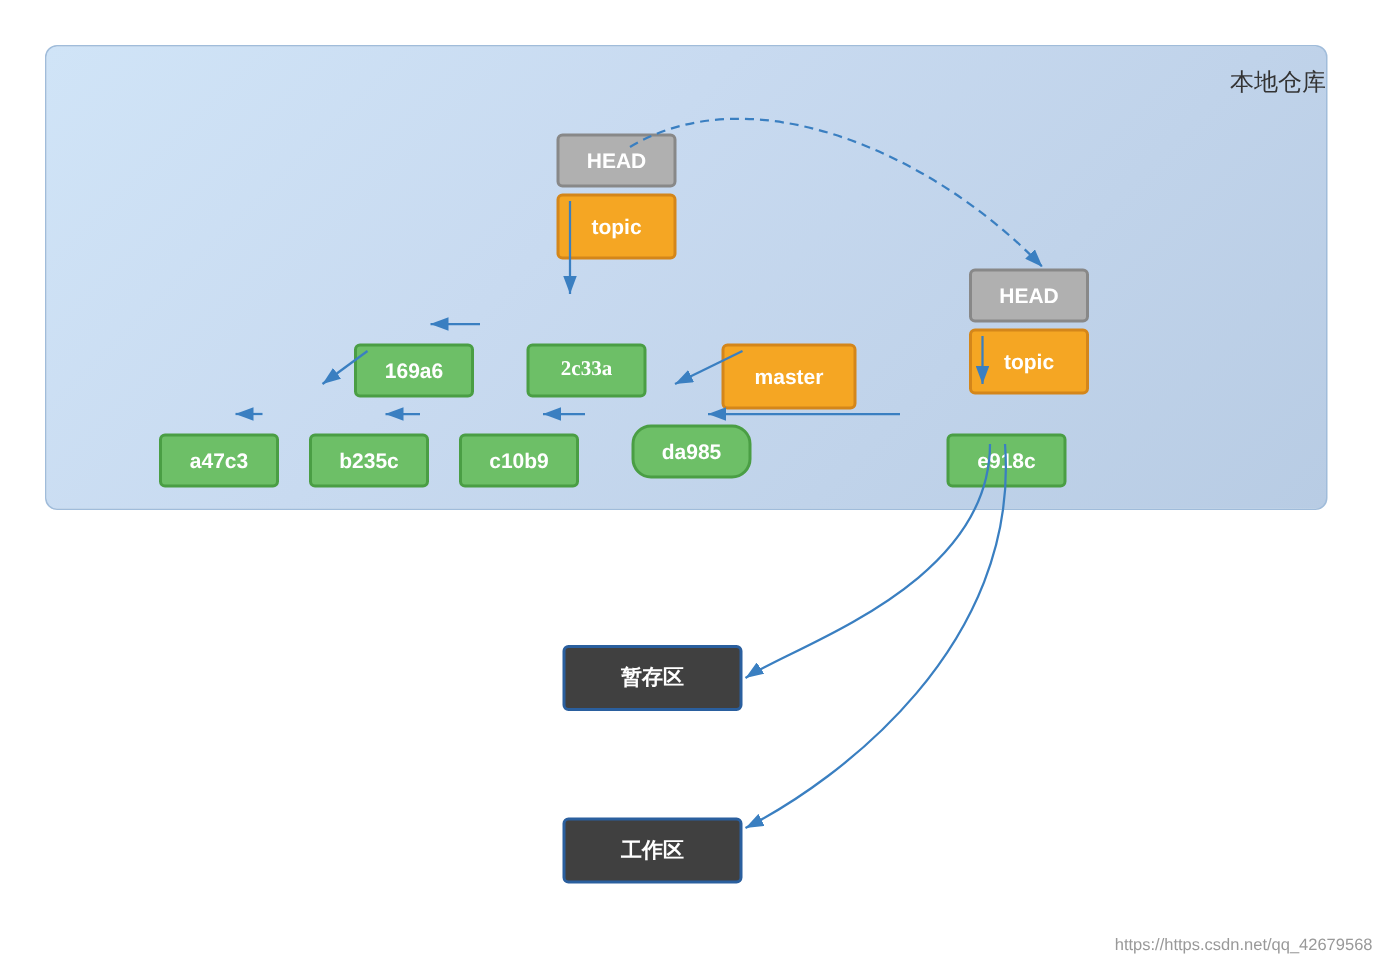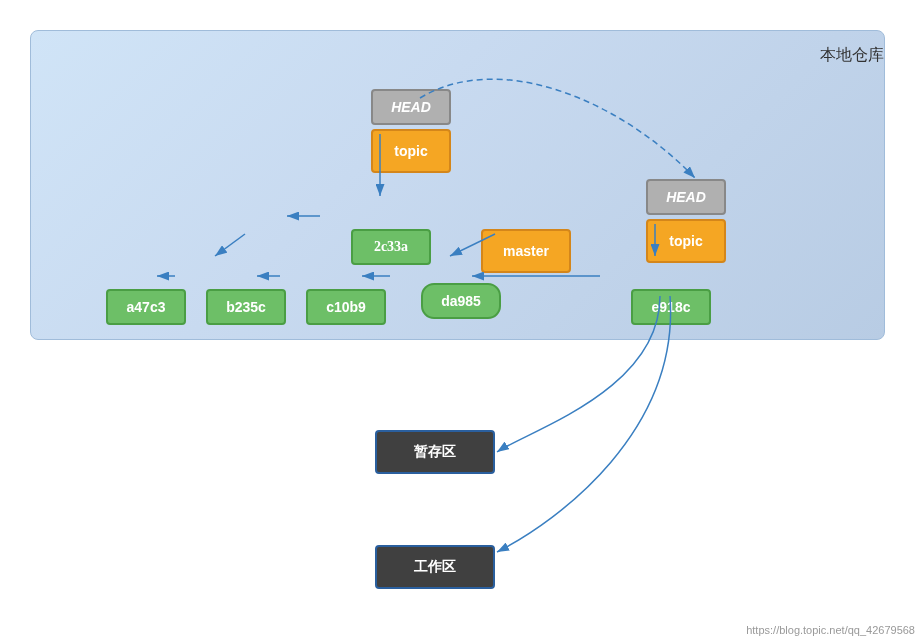--- a/index.html
+++ b/index.html
@@ -58,21 +58,20 @@
       width: 80px;
       height: 36px;
     }
 
     .box-gray {
       background: #b0b0b0;
       border: 2px solid #888;
       color: #fff;
       width: 80px;
       height: 36px;
-      font-style: italic;
     }
 
     .box-orange {
       background: #f5a623;
       border: 2px solid #d4861a;
       color: #fff;
       width: 80px;
       height: 44px;
     }
 
@@ -115,20 +114,23 @@
   </div>
 
   <div class="box box-orange" style="left: 615px; top: 188px;">
     <span>topic</span>
   </div>
 
   <div class="box box-orange" style="left: 450px; top: 198px; width: 90px;">
     <span>master</span>
   </div>
 
+  <div class="box box-green" style="left: 205px; top: 198px;">
+    <span>169a6</span>
+  </div>
   <div class="box box-green" style="left: 320px; top: 198px; font-family: Liberation Serif, serif;">
     <span>2c33a</span>
   </div>
 
   <div class="box box-green" style="left: 75px; top: 258px;">
     <span>a47c3</span>
   </div>
   <div class="box box-green" style="left: 175px; top: 258px;">
     <span>b235c</span>
   </div>
@@ -144,21 +146,21 @@
 </div>
 
 <div class="box box-blue-large" style="position:absolute; left: 375px; top: 430px;">
   <span>暂存区</span>
 </div>
 
 <div class="box box-blue-large" style="position:absolute; left: 375px; top: 530px; margin-top: 15px;">
   <span>工作区</span>
 </div>
 
-<div class="watermark">https://blog.topic.net/qq_42679568</div>
+<div class="watermark">https://https.csdn.net/qq_42679568</div>
 
 <svg class="arrows-svg">
   <defs>
     <marker id="arrowhead" markerWidth="8" markerHeight="6" refX="8" refY="3" orient="auto">
       <polygon points="0 0, 8 3, 0 6" fill="#3a7fc1"></polygon>
     </marker>
     <marker id="arrowhead-dashed" markerWidth="8" markerHeight="6" refX="8" refY="3" orient="auto">
       <polygon points="0 0, 8 3, 0 6" fill="#3a7fc1"></polygon>
     </marker>
   </defs>

